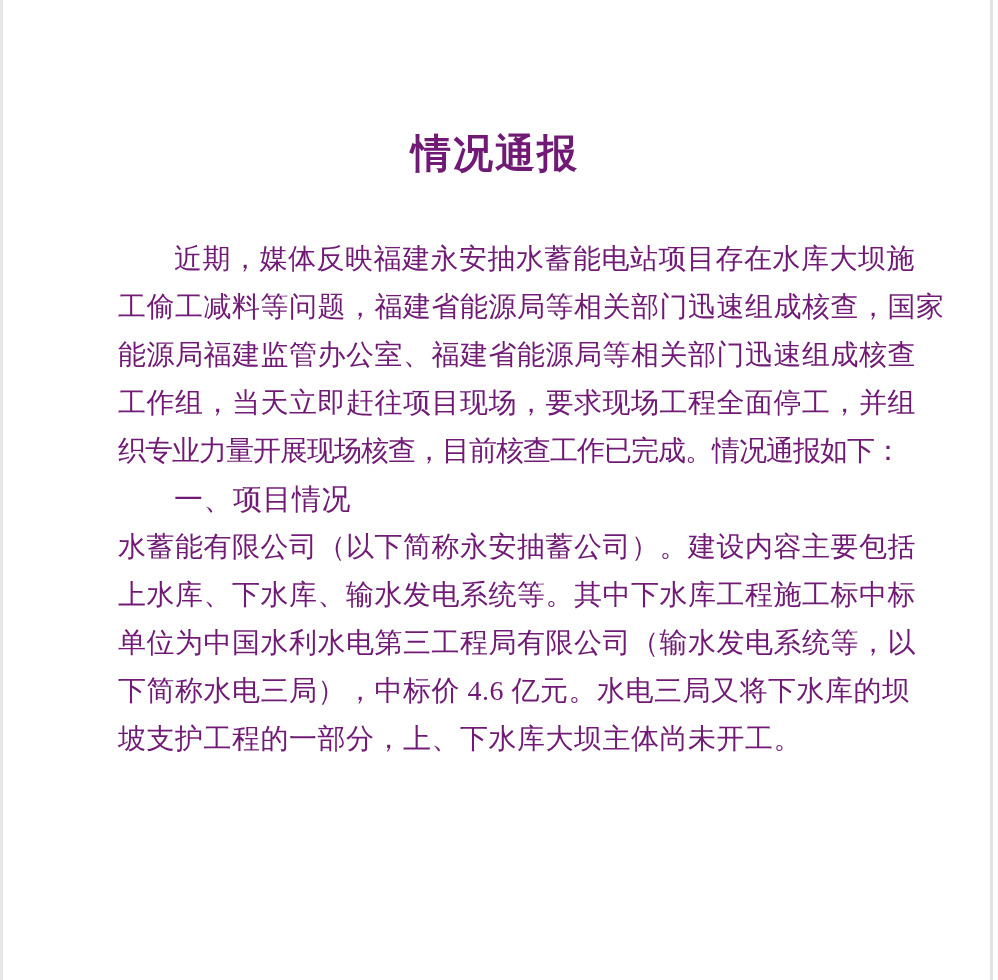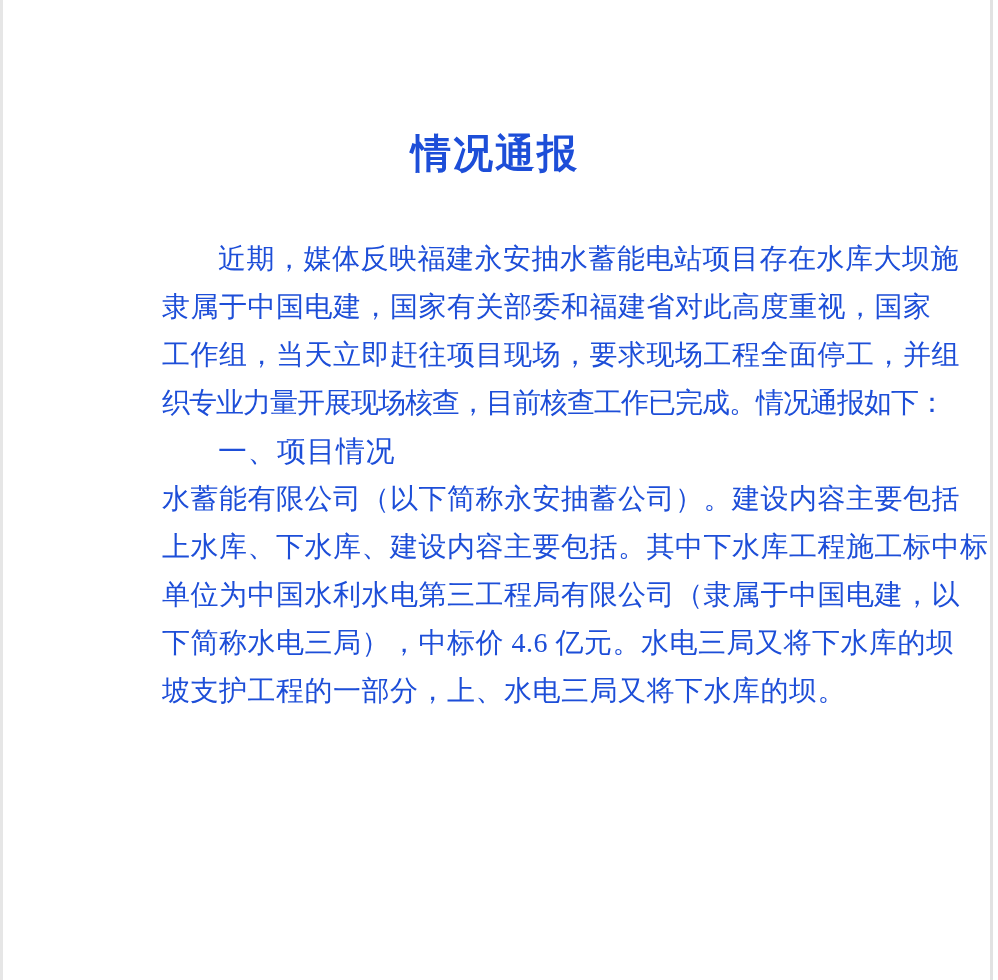--- a/index.html
+++ b/index.html
@@ -7,21 +7,21 @@
     padding: 0;
     background: #ffffff;
     font-family: "Liberation Serif", "DejaVu Serif", serif;
   }
   #page {
     position: relative;
     width: 998px;
     height: 980px;
     background: #ffffff;
     overflow: hidden;
-    color: #1d4ed8;
+    color: #701a75;
   }
   .edge-line {
     position: absolute;
     top: 0;
     bottom: 0;
     width: 3px;
     background: #e6e6e6;
   }
   #edge-left  { left: 0; }
   #edge-right { left: 990px; background: #e2e2e2; }
@@ -38,21 +38,20 @@
     font-weight: bold;
     letter-spacing: 2px;
     font-family: "Liberation Serif", "DejaVu Serif", serif;
   }
 
   #doc-body {
     position: absolute;
     left: 118px;
     top: 235px;
     width: 800px;
-    margin-left: 44px;
   }
   .doc-line {
     height: 48px;
     line-height: 48px;
     font-size: 28px;
     white-space: nowrap;
     letter-spacing: 0.5px;
     font-family: "Liberation Serif", "DejaVu Serif", serif;
   }
   .doc-line.indent { padding-left: 56px; }
@@ -69,27 +68,28 @@
 <div id="page">
 
   <div id="edge-left" class="edge-line"></div>
   <div id="edge-right" class="edge-line"></div>
 
   <div id="doc-title">情况通报</div>
 
   <div id="doc-body">
 
     <div class="doc-line indent">近期，媒体反映福建永安抽水蓄能电站项目存在水库大坝施</div>
-    <div class="doc-line">隶属于中国电建，国家有关部委和福建省对此高度重视，国家</div>
+    <div class="doc-line">工偷工减料等问题，福建省能源局等相关部门迅速组成核查，国家</div>
+    <div class="doc-line">能源局福建监管办公室、福建省能源局等相关部门迅速组成核查</div>
     <div class="doc-line">工作组，当天立即赶往项目现场，要求现场工程全面停工，并组</div>
     <div class="doc-line tight">织专业力量开展现场核查，目前核查工作已完成。情况通报如下：</div>
 
     <div class="doc-line indent heading">一、项目情况</div>
 
     <div class="doc-line">水蓄能有限公司（以下简称永安抽蓄公司）。建设内容主要包括</div>
-    <div class="doc-line">上水库、下水库、建设内容主要包括。其中下水库工程施工标中标</div>
-    <div class="doc-line">单位为中国水利水电第三工程局有限公司（隶属于中国电建，以</div>
+    <div class="doc-line">上水库、下水库、输水发电系统等。其中下水库工程施工标中标</div>
+    <div class="doc-line">单位为中国水利水电第三工程局有限公司（输水发电系统等，以</div>
     <div class="doc-line">下简称水电三局），中标价 4.6 亿元。水电三局又将下水库的坝</div>
-    <div class="doc-line">坡支护工程的一部分，上、水电三局又将下水库的坝。</div>
+    <div class="doc-line">坡支护工程的一部分，上、下水库大坝主体尚未开工。</div>
 
   </div>
 
 </div>
 
 </body></html>

